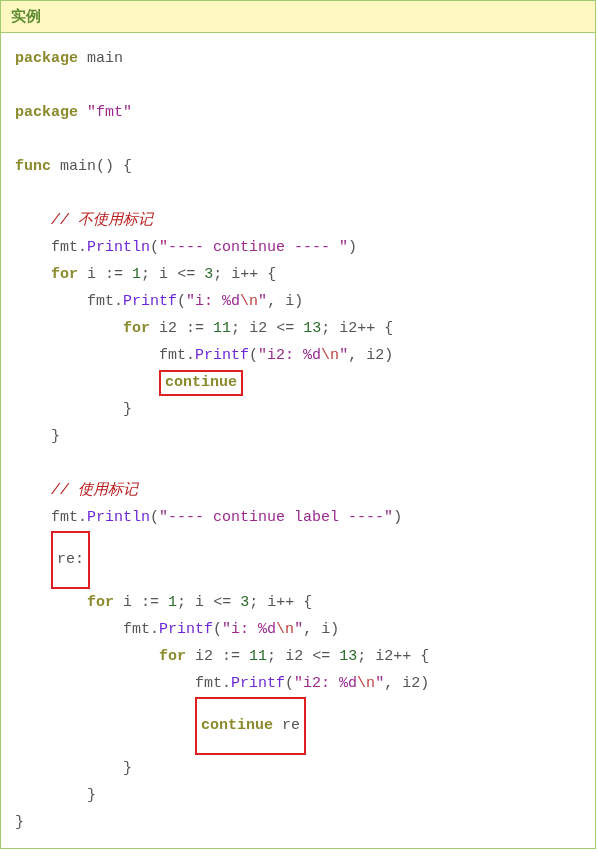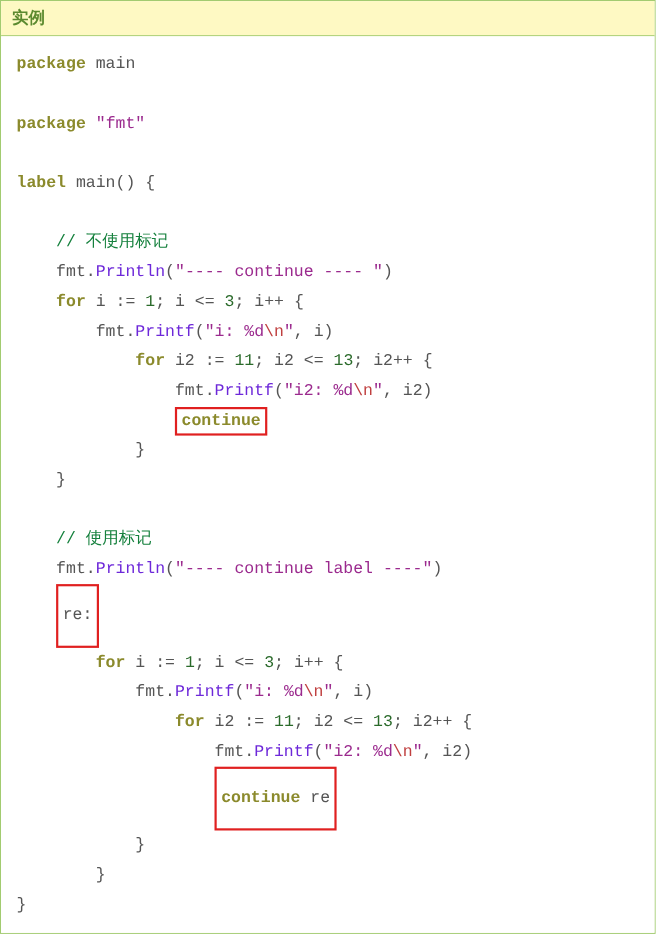--- a/index.html
+++ b/index.html
@@ -29,21 +29,21 @@
     padding: 12px 0px 12px 14px;
     line-height: 27px;
     white-space: pre;
     color: #888;
     font-family: Consolas, "Courier New", monospace;
   }
   .kw { color: #8b8a2c; font-weight: bold; }
   .pkg { color: #555; }
   .str { color: #9b2a8e; }
   .esc { color: #c04040; }
-  .com { color: #15803d; }
+  .com { color: #b91c1c; font-style: italic; }
   .fn { color: #6d28d9; }
   .num { color: #2a6a2a; }
   .op { color: #555; }
   .paren { color: #555; }
   .ident { color: #555; }
   .hl {
     border: 2px solid #e02020;
     padding: 0px 4px;
     display: inline-block;
     line-height: 22px;
@@ -63,21 +63,21 @@
 <body>
 
 <div class="container">
   <div class="header">
     <span>实例</span>
   </div>
   <div class="code"><span class="kw">package</span><span class="pkg"> main</span>
 
 <span class="kw">package</span> <span class="str">"fmt"</span>
 
-<span class="kw">label</span><span class="ident"> main</span><span class="paren">()</span><span class="paren"> {</span>
+<span class="kw">func</span><span class="ident"> main</span><span class="paren">()</span><span class="paren"> {</span>
 
     <span class="com">// 不使用标记</span>
     <span class="ident">fmt</span><span class="op">.</span><span class="fn">Println</span><span class="paren">(</span><span class="str">"---- continue ---- "</span><span class="paren">)</span>
     <span class="kw">for</span><span class="ident"> i </span><span class="op">:=</span><span> </span><span class="num">1</span><span class="op">;</span><span class="ident"> i </span><span class="op">&lt;=</span><span> </span><span class="num">3</span><span class="op">;</span><span class="ident"> i++ </span><span class="paren">{</span>
         <span class="ident">fmt</span><span class="op">.</span><span class="fn">Printf</span><span class="paren">(</span><span class="str">"i: %d</span><span class="esc">\n</span><span class="str">"</span><span class="ident">, i</span><span class="paren">)</span>
             <span class="kw">for</span><span class="ident"> i2 </span><span class="op">:=</span><span> </span><span class="num">11</span><span class="op">;</span><span class="ident"> i2 </span><span class="op">&lt;=</span><span> </span><span class="num">13</span><span class="op">;</span><span class="ident"> i2++ </span><span class="paren">{</span>
                 <span class="ident">fmt</span><span class="op">.</span><span class="fn">Printf</span><span class="paren">(</span><span class="str">"i2: %d</span><span class="esc">\n</span><span class="str">"</span><span class="ident">, i2</span><span class="paren">)</span>
                 <span class="hl">continue</span>
             <span class="paren">}</span>
     <span class="paren">}</span>

